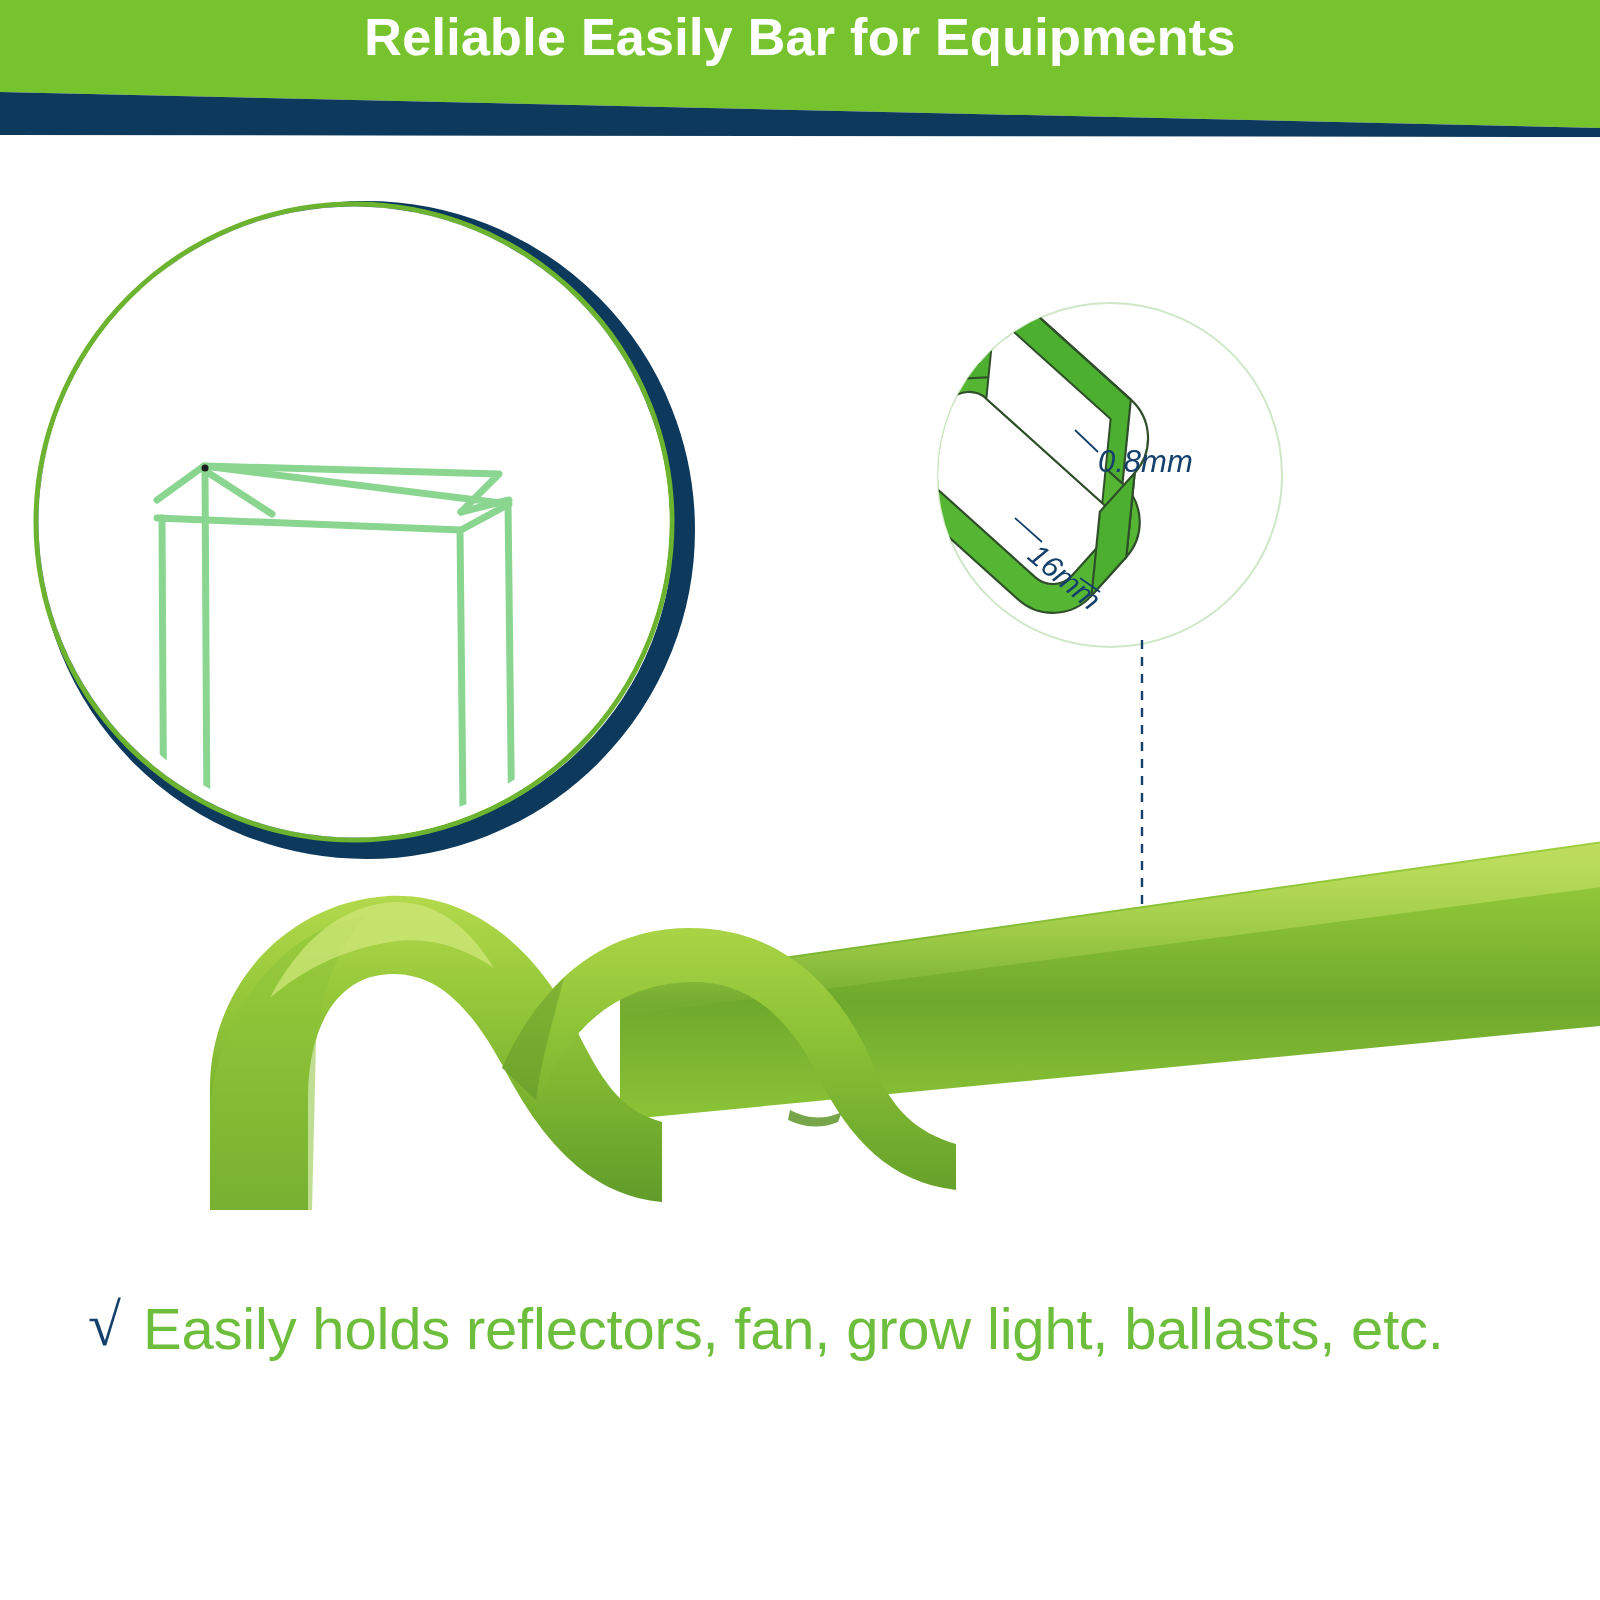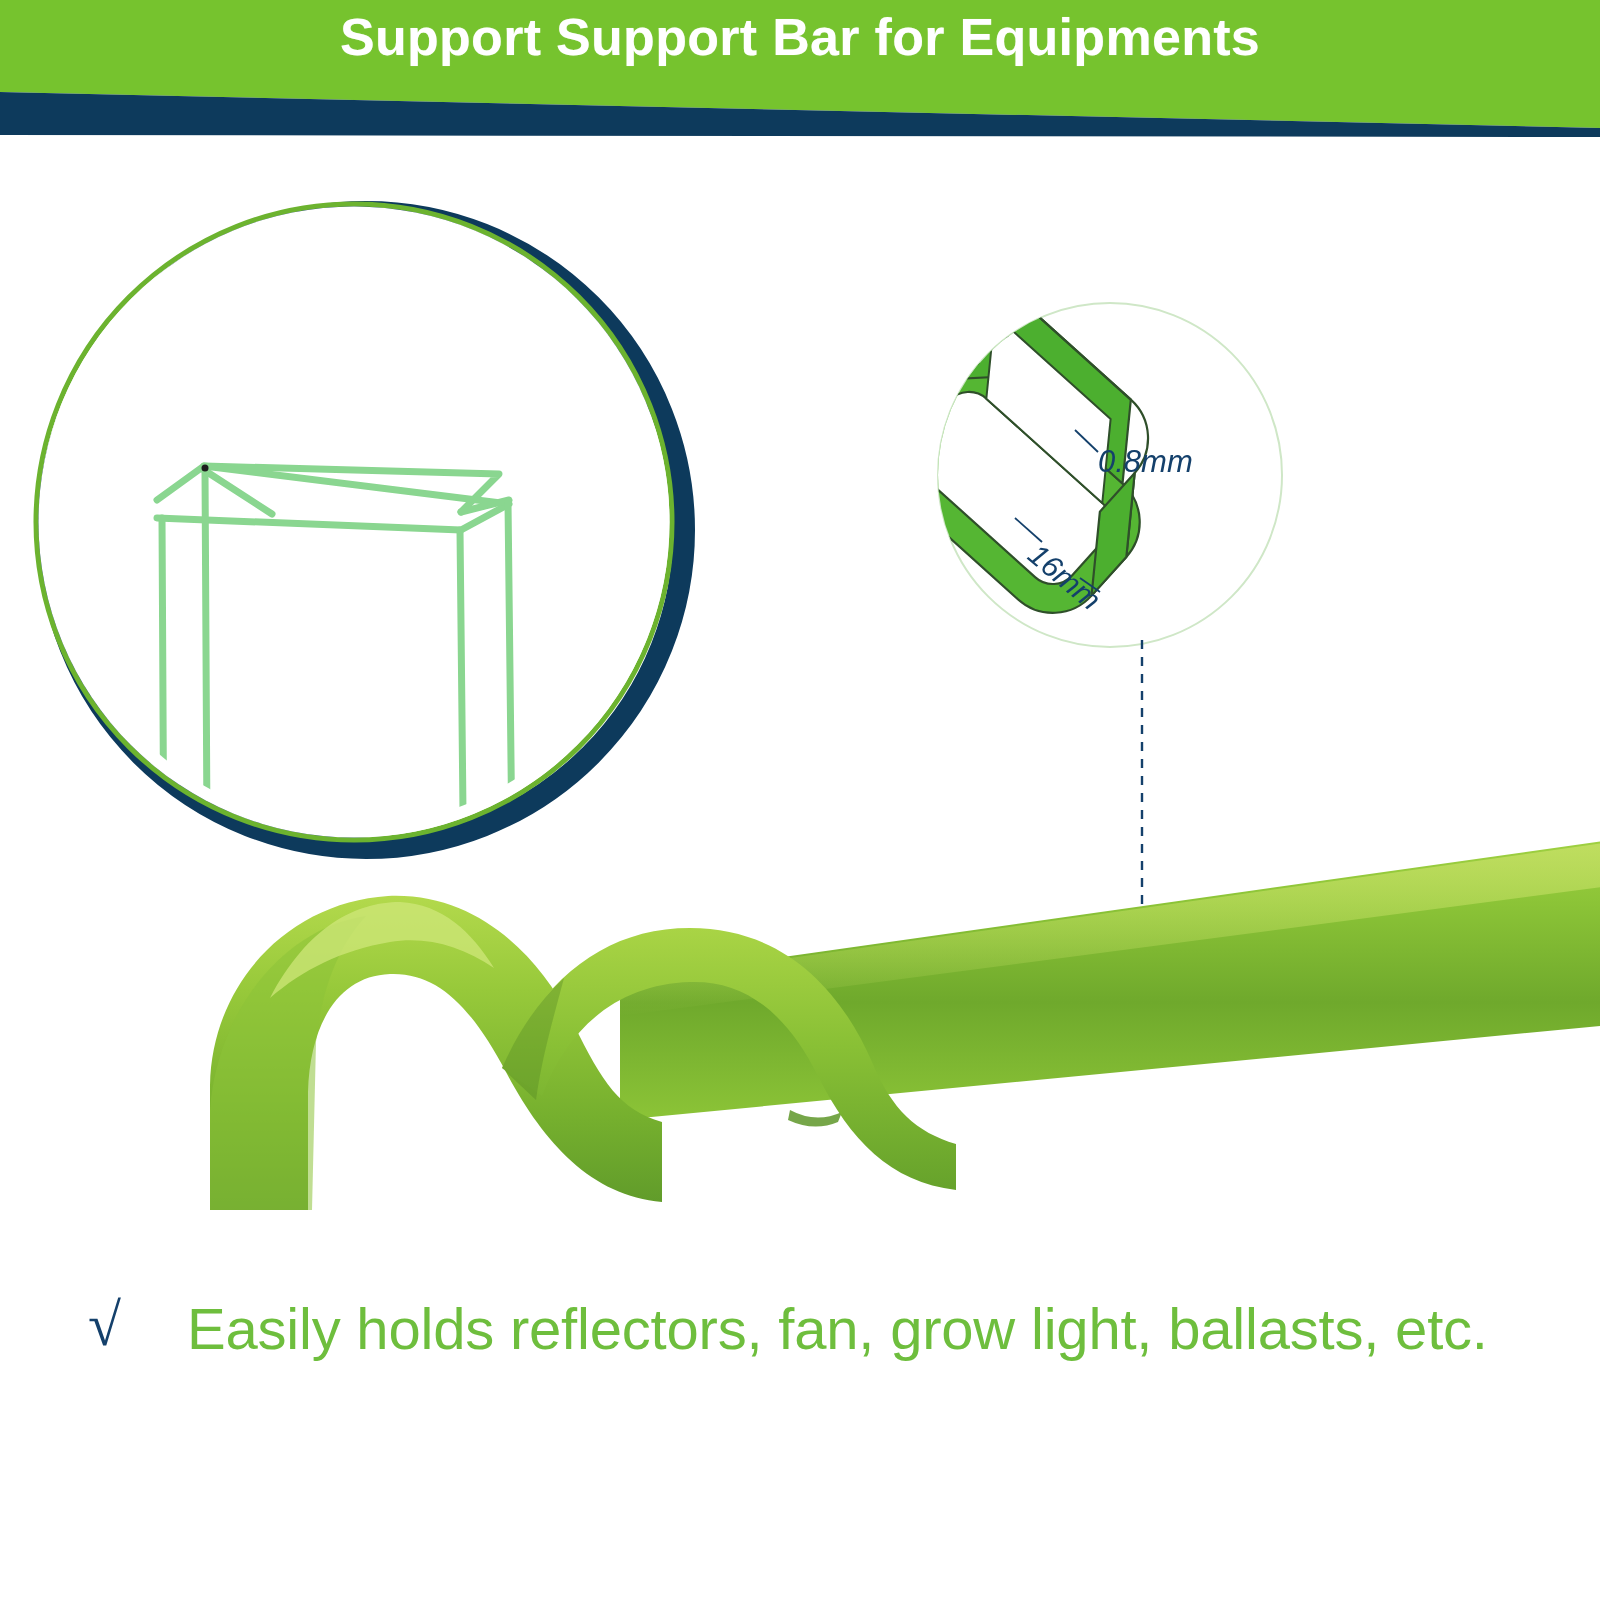--- a/index.html
+++ b/index.html
@@ -112,36 +112,35 @@
     font-weight: normal;
     transform: translateY(-4px);
   }
   .caption-text {
     color: #6ebe3d;
     font-family: "Liberation Sans", sans-serif;
     font-size: 58px;
     line-height: 1.1;
     font-weight: normal;
     letter-spacing: -0.2px;
-    margin-left: 44px;
   }
 </style>
 </head>
 <body>
 
 <div class="page">
 
   <div class="header">
     <svg class="header-svg" width="1600" height="150" viewBox="0 0 1600 150">
 
       <polygon points="0,0 1600,0 1600,128 0,92" fill="#76c32e"></polygon>
 
       <polygon points="0,92 1600,128 1600,137 0,135" fill="#0d3a5c"></polygon>
     </svg>
-    <div class="header-title">Support Support Bar for Equipments</div>
+    <div class="header-title">Reliable Easily Bar for Equipments</div>
   </div>
 
   <div class="tent-circle">
     <svg width="700" height="700" viewBox="0 0 700 700">
       <defs>
         <clipPath id="tentClip">
           <circle cx="340" cy="348" r="300"></circle>
         </clipPath>
       </defs>
 

